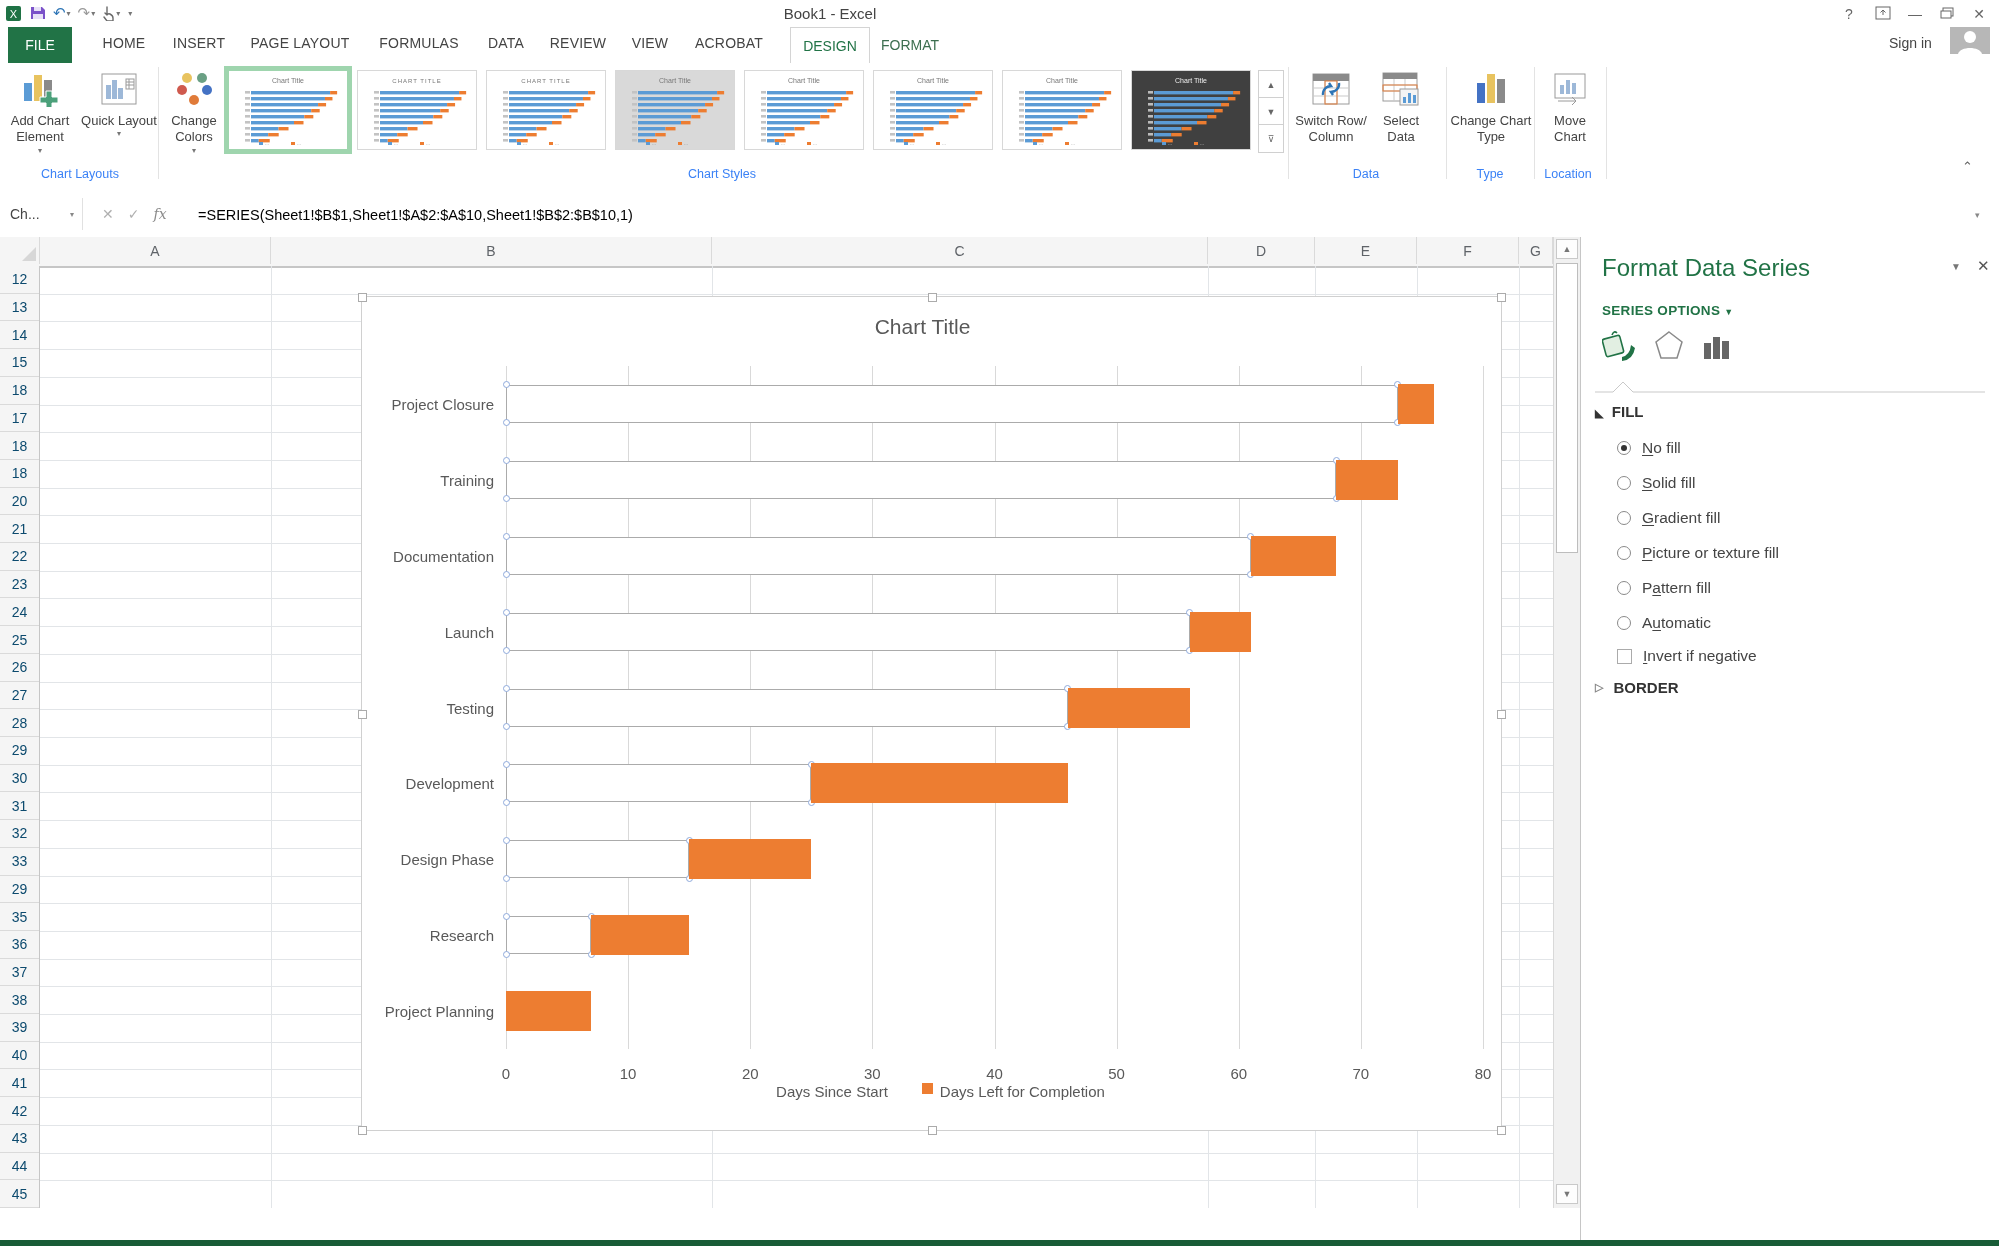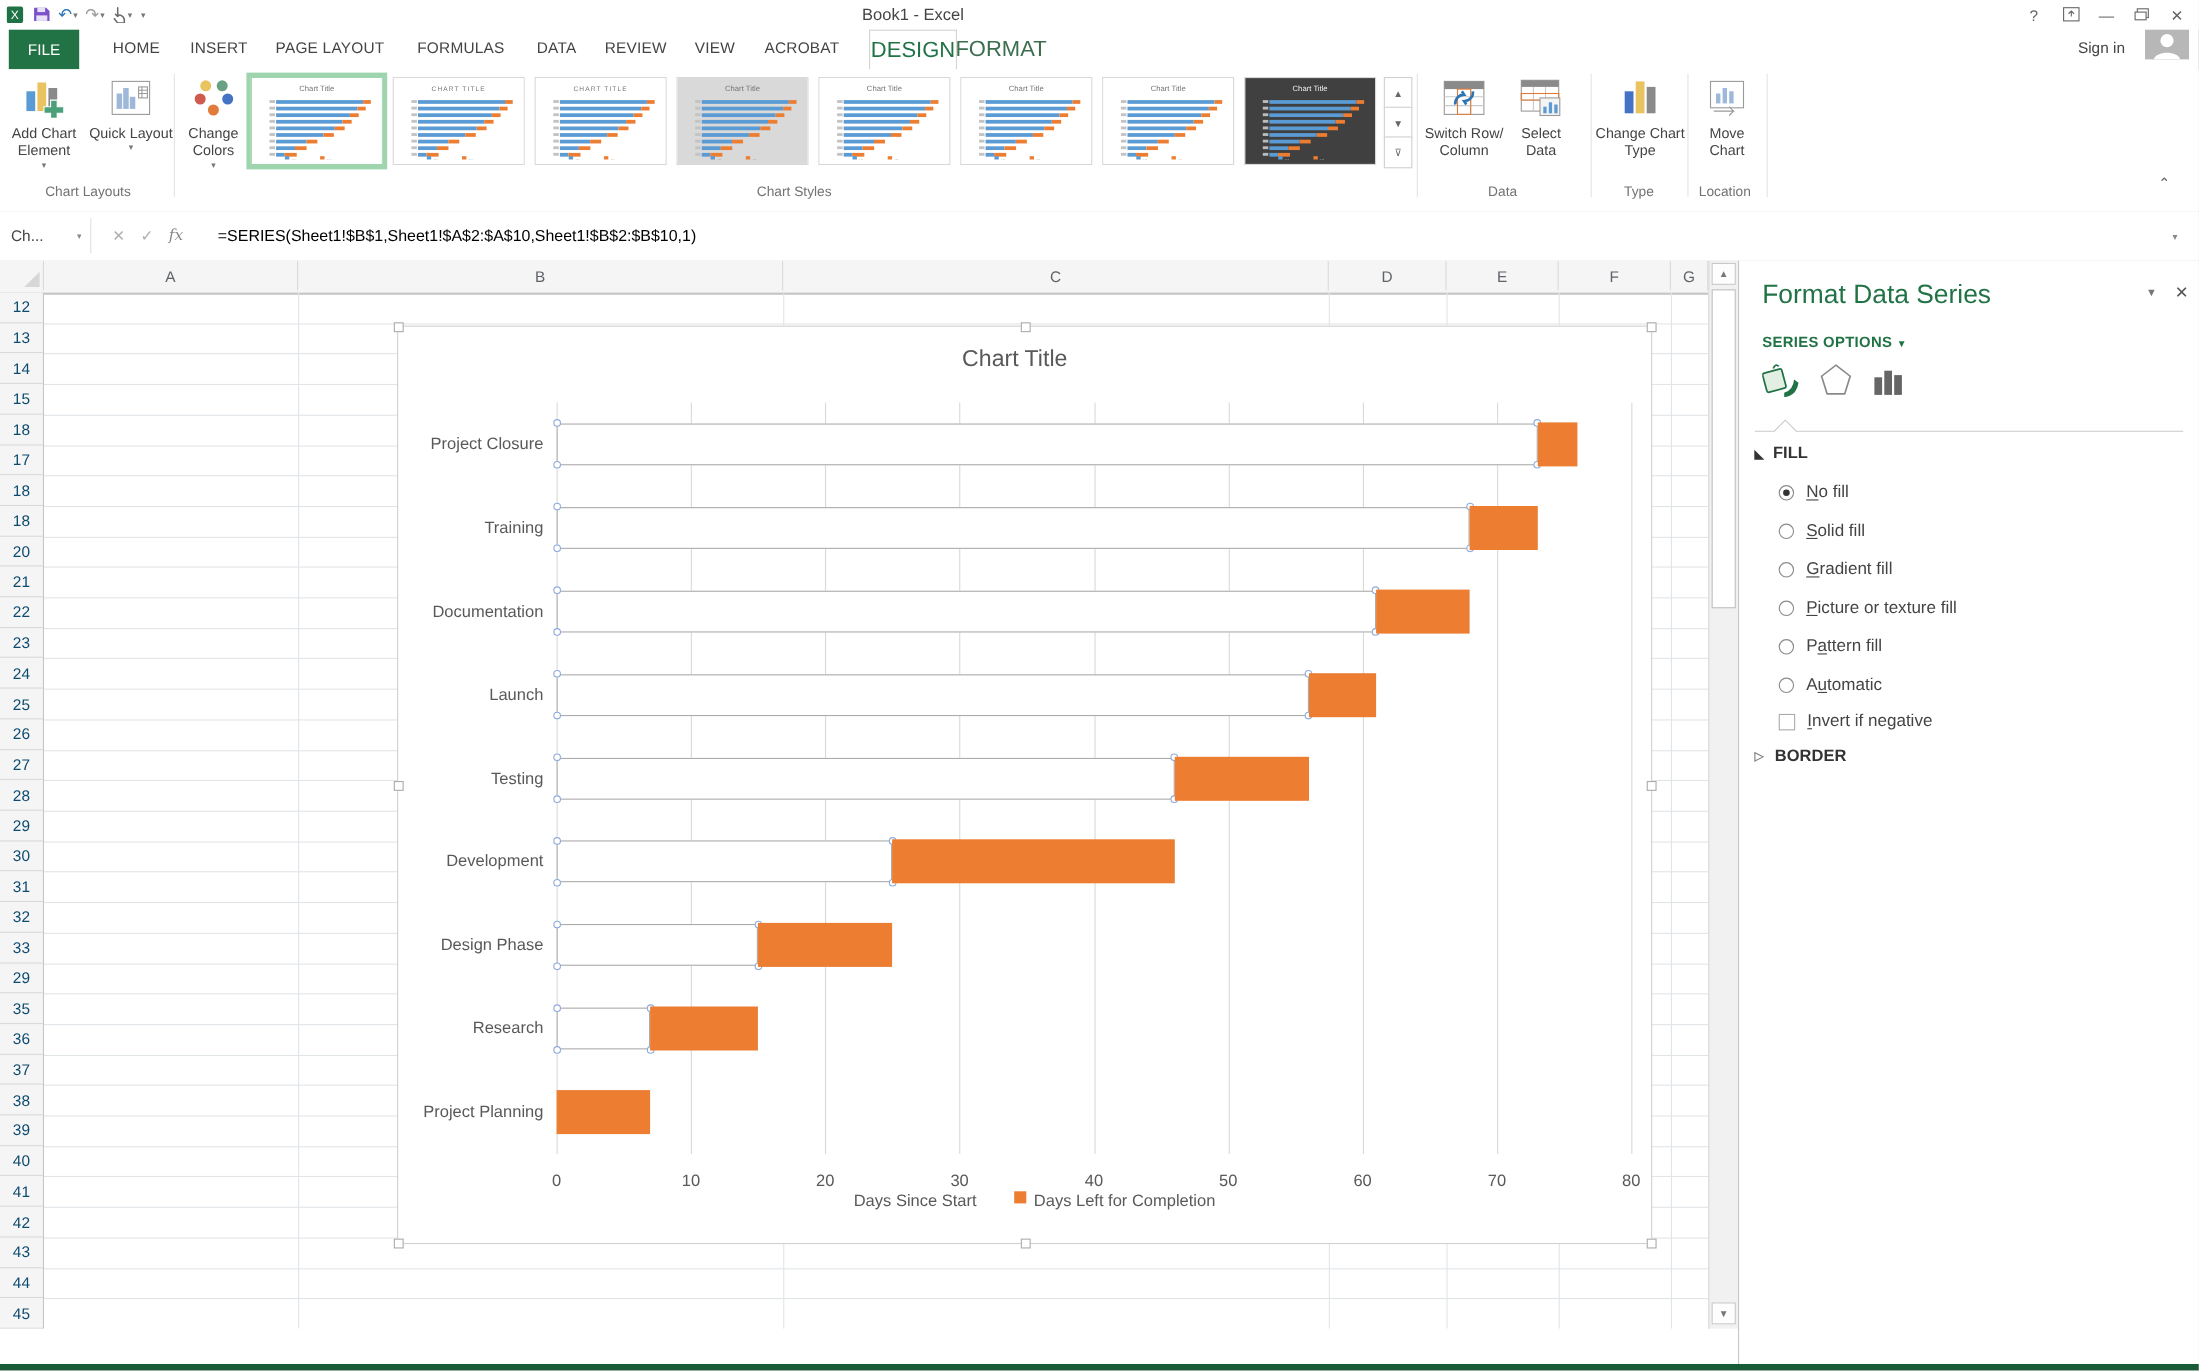--- a/index.html
+++ b/index.html
@@ -15,30 +15,30 @@
   .winbtn{top:6px;width:26px;text-align:center;font-size:14px;color:#666;}
   
   #ctx{left:784px;top:0;width:166px;height:63px;background:#e7f0e8;}
   #ctx-strip{left:0;top:0;width:166px;height:4px;background:#217346;}
   #ctx-label{left:0;top:7px;width:166px;text-align:center;color:#217346;font-size:13px;}
   
   #tabrow{left:0;top:27px;width:1999px;height:36px;background:transparent;}
   .rtab{top:8px;transform:translateX(-50%);font-size:14px;color:#444;letter-spacing:.2px;}
   #file-tab{left:8px;top:0;width:64px;height:36px;background:#217346;color:#fff;
             display:flex;align-items:center;justify-content:center;font-size:14px;}
-  .ctxtab{top:0;height:36px;display:flex;align-items:center;justify-content:center;font-size:20px;text-align:center;}
+  .ctxtab{top:0;height:36px;display:flex;align-items:center;justify-content:center;font-size:14px;text-align:center;}
   #tab-design{left:790px;width:78px;background:#fff;color:#217346;
               border:1px solid #d4d4d4;border-bottom:none;}
   #tab-format{left:872px;width:76px;color:#3c6e4f;}
   #signin{top:8px;left:1889px;font-size:14px;color:#444;}
   #avatar{left:1950px;top:0;width:40px;height:27px;background:#b7b7b7;}
   
   #ribbon{left:0;top:63px;width:1999px;height:129px;background:#fff;border-bottom:1px solid #d4d4d4;}
   .gsep{top:4px;width:1px;height:112px;background:#e3e3e3;}
-  .glabel{top:104px;font-size:12.5px;color:#737373;text-align:center;transform:translateX(-50%);}
+  .glabel{top:104px;font-size:12.5px;color:#3b82f6;text-align:center;transform:translateX(-50%);}
   .bigbtn{top:4px;width:78px;height:98px;display:flex;flex-direction:column;align-items:center;
           justify-content:flex-start;font-size:13px;color:#444;text-align:center;line-height:1.25;}
   .bigbtn svg{margin:4px 0 6px 0;}
   .drop{font-size:8px;color:#777;}
   
   .thumb{top:7px;width:120px;height:80px;background:#fff;border:1px solid #d8d8d8;box-sizing:border-box;}
   .thumb.sel{outline:4px solid #9fd5ae;outline-offset:0;border:1px solid #9fd5ae;}
   .gsb{left:1258px;width:26px;height:29px;background:#fff;border:1px solid #d0d0d0;box-sizing:border-box;
        display:flex;align-items:center;justify-content:center;font-size:9px;color:#666;}
   #ribbon-collapse{left:1962px;top:96px;font-size:13px;color:#666;}

